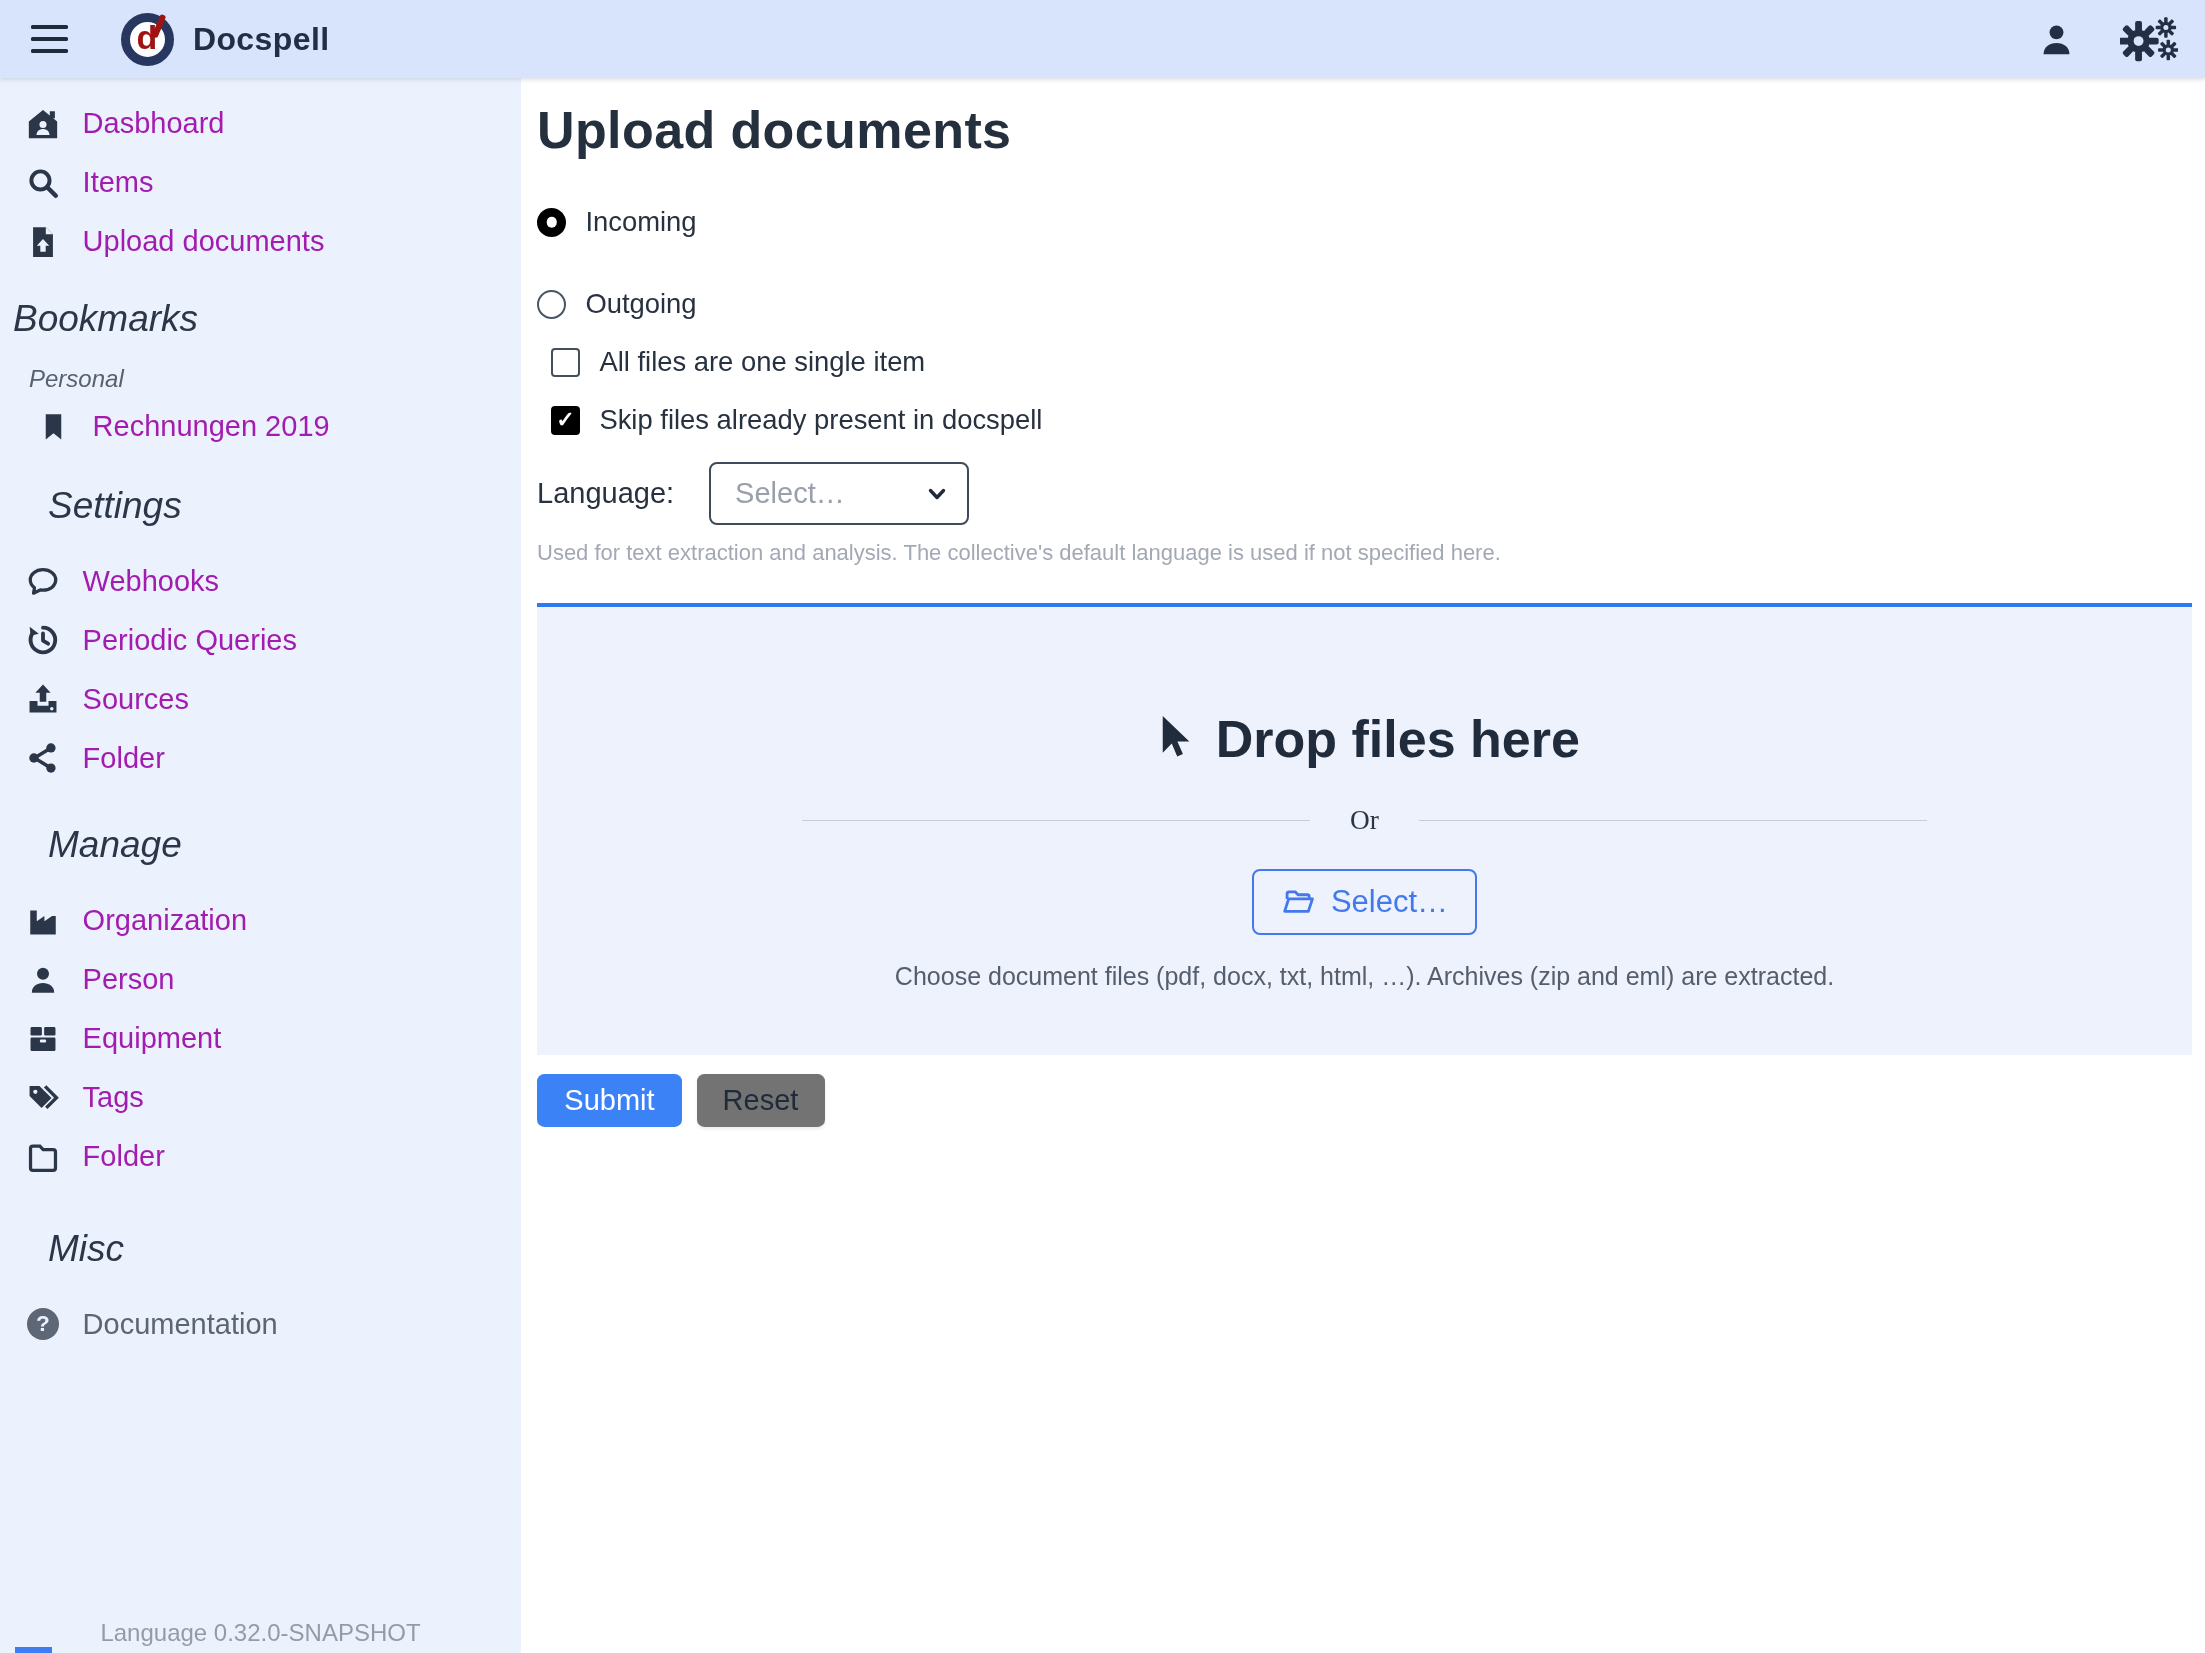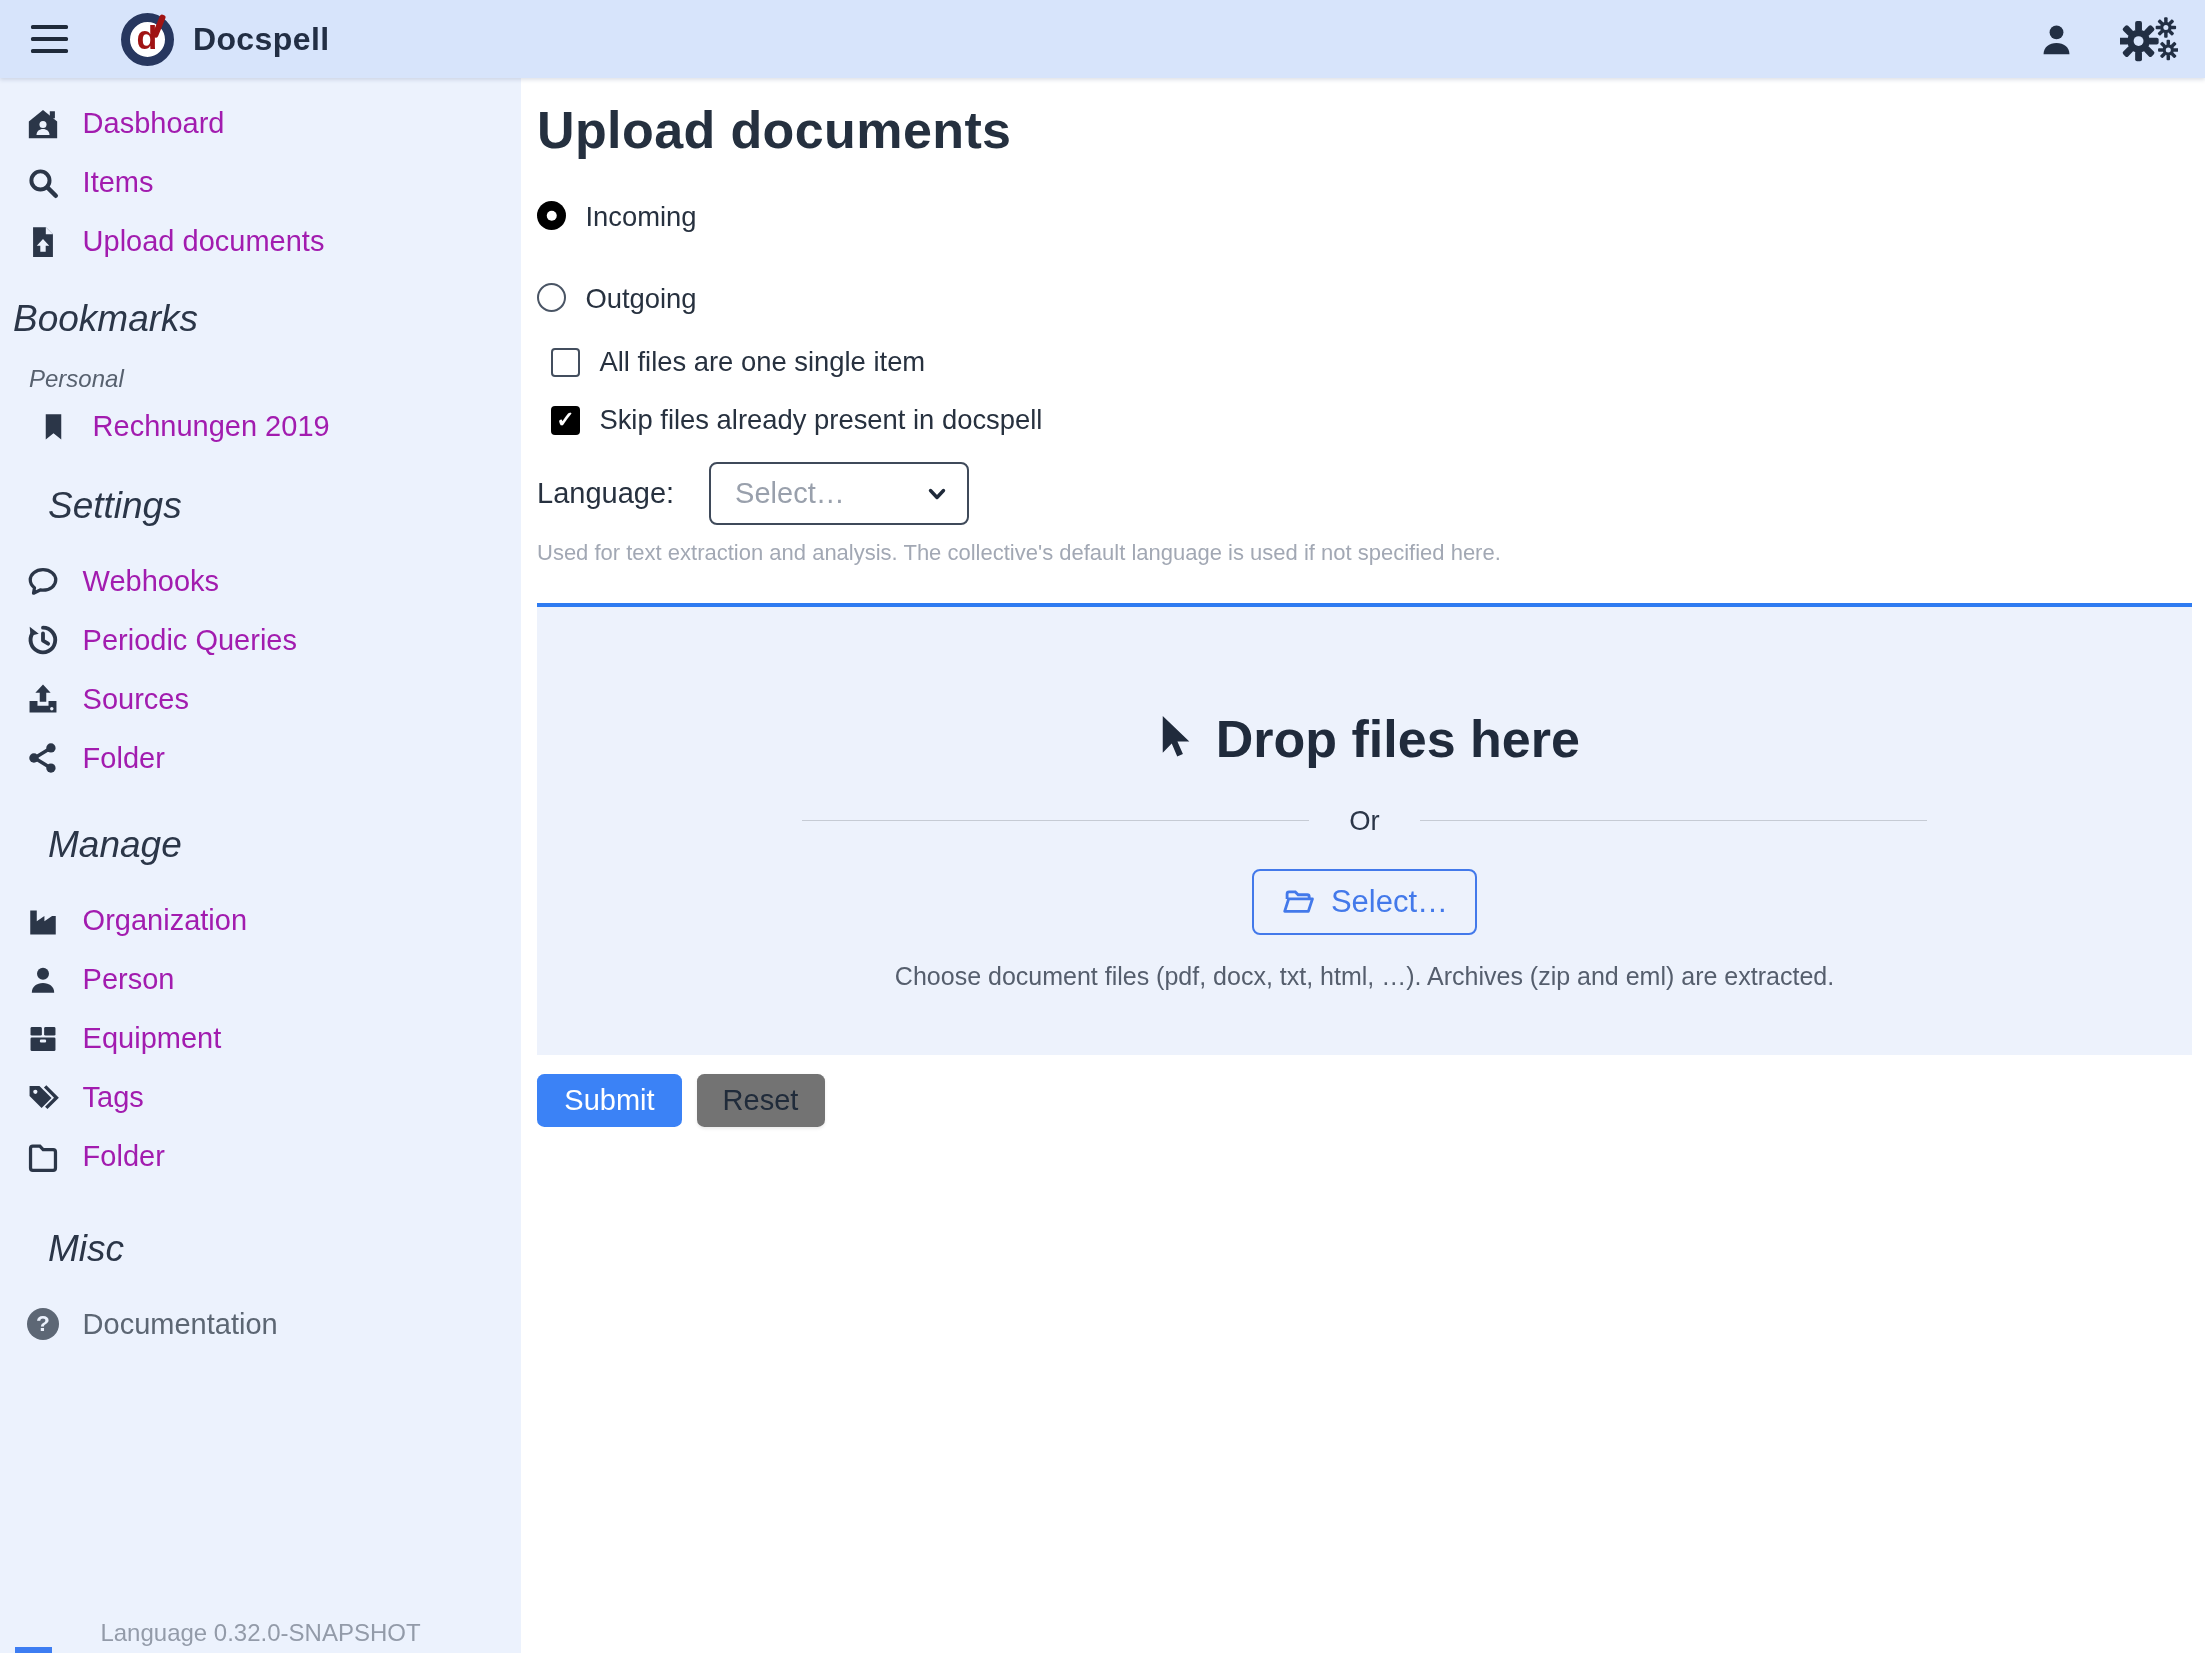--- a/index.html
+++ b/index.html
@@ -41,40 +41,40 @@
   .sub-label { font-size:24px; font-style:italic; color:#57616f; padding-left:29px; height:36px; display:flex; align-items:center; margin-top:11.3px; }
   .indent { padding-left:36px; }
   .doc-item { color:#5c6673; }
   .qicon { width:32px; height:32px; border-radius:50%; background:#5d6775; color:#ecf2fd; font-size:22.6px; font-weight:bold; display:flex; align-items:center; justify-content:center; }
   .footer-version { position:absolute; bottom:6.5px; left:0; width:100%; text-align:center; font-size:24px; color:#939ba9; }
   .blue-sliver { position:absolute; left:14.5px; bottom:0; width:37px; height:5.7px; background:#3d7df2; }
 
   
   .page-title { font-size:52px; font-weight:bold; color:#25303f; margin:21px 0 0 0; line-height:62px; letter-spacing:0.4px; }
   .radios { margin-top:29px; }
-  .radio-row { display:flex; gap:19.4px; height:42px; cursor:pointer;margin-top:40px; }
+  .radio-row { display:flex; align-items:center; gap:19.4px; height:42px; cursor:pointer;margin-top:40px; }
   .radio { width:29px; height:29px; border-radius:50%; flex-shrink:0; }
   .radio.on { background:#000; position:relative; }
   .radio.on::after { content:""; position:absolute; left:50%; top:50%; width:10.5px; height:10.5px; border-radius:50%; background:#fff; transform:translate(-50%,-50%); }
   .radio.off { background:#fff; border:2.4px solid #4a5565; }
   .opt-label { font-size:27.4px; color:#27313f; }
   .check-row { display:flex; align-items:center; gap:19.4px; height:42px; margin-top:16px; cursor:pointer;margin-left:14px; }
   .checkbox { width:29px; height:29px; border-radius:4px; flex-shrink:0; }
   .checkbox.off { background:#fff; border:2.4px solid #434e5e; }
   .checkbox.on { background:#000; color:#fff; display:flex; align-items:center; justify-content:center; }
   .checkbox.on::after { content:"✓"; font-size:22px; font-weight:bold; }
   .lang-row { display:flex; align-items:center; gap:35px; margin-top:21px; }
   .lang-label { font-size:29px; color:#27313f; }
   .select-box { width:260px; height:63px; background:#fff; border:2.4px solid #3f4a5a; border-radius:8px; display:flex; align-items:center; padding:0 18px 0 24px; cursor:pointer; }
   .select-box .ph { flex:1; font-size:29px; color:#99a0ac; }
   .help-text { margin-top:14.5px; font-size:22px; color:#a2a8b4; }
 
   .dropzone { margin-top:37px; background:#edf2fc; border-top:4.8px solid #2e7bf1; height:452px; display:flex; flex-direction:column; align-items:center; }
   .dz-title { margin-top:98px; display:flex; align-items:center; gap:22.6px; font-size:52px; font-weight:bold; color:#202b3c; line-height:68px; }
-  .or-row { width:68%; margin-top:32px; display:flex; align-items:center; gap:40px; height:32px; }
+  .or-row { width:68%; margin-top:32px; display:flex; align-items:center; gap:40px; height:32px;font-family:Liberation Serif, serif; }
   .or-row .line { flex:1; height:1.6px; background:#c6cbd4; }
   .or-row .or-text { font-size:27.4px; color:#2b3648; }
   .select-file-btn { margin-top:32px; height:66px; display:flex; align-items:center; gap:16px; padding:0 27.4px; background:transparent; border:2.4px solid #4379ea; border-radius:8px; color:#4379ea; font-size:31px; cursor:pointer; font-family:inherit; }
   .dz-hint { margin-top:27.4px; font-size:25px; color:#555e6d; }
 
   .actions { margin-top:19.4px; display:flex; gap:14.5px; }
   .btn { height:53px; border:none; border-radius:7.3px; font-size:29px; display:flex; align-items:center; justify-content:center; cursor:pointer; font-family:inherit; }
   .btn.submit { width:145px; background:#3b82f6; color:#ffffff; }
   .btn.reset { width:128px; background:#737373; color:#202b3a; box-shadow:0 1.6px 3.2px rgba(0,0,0,.08); }
 </style>

